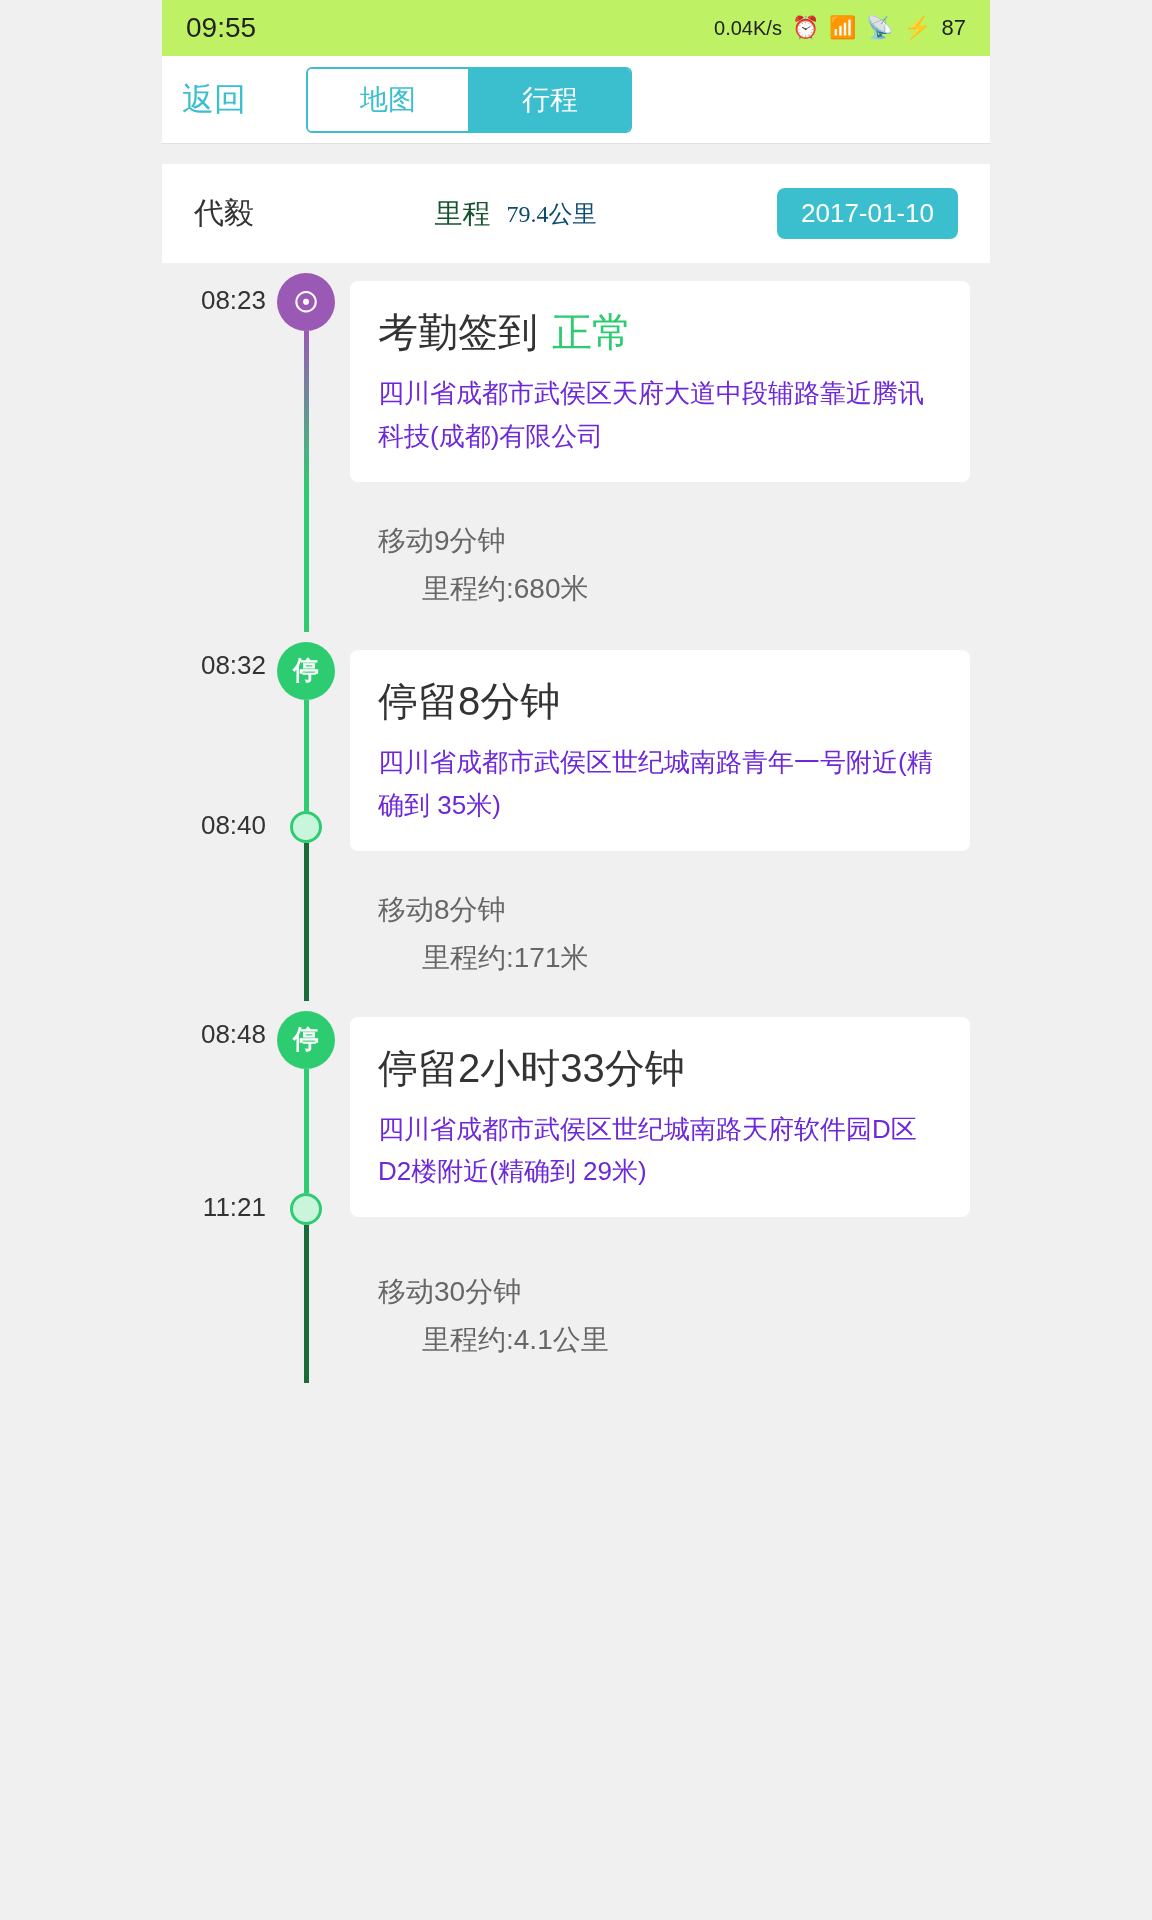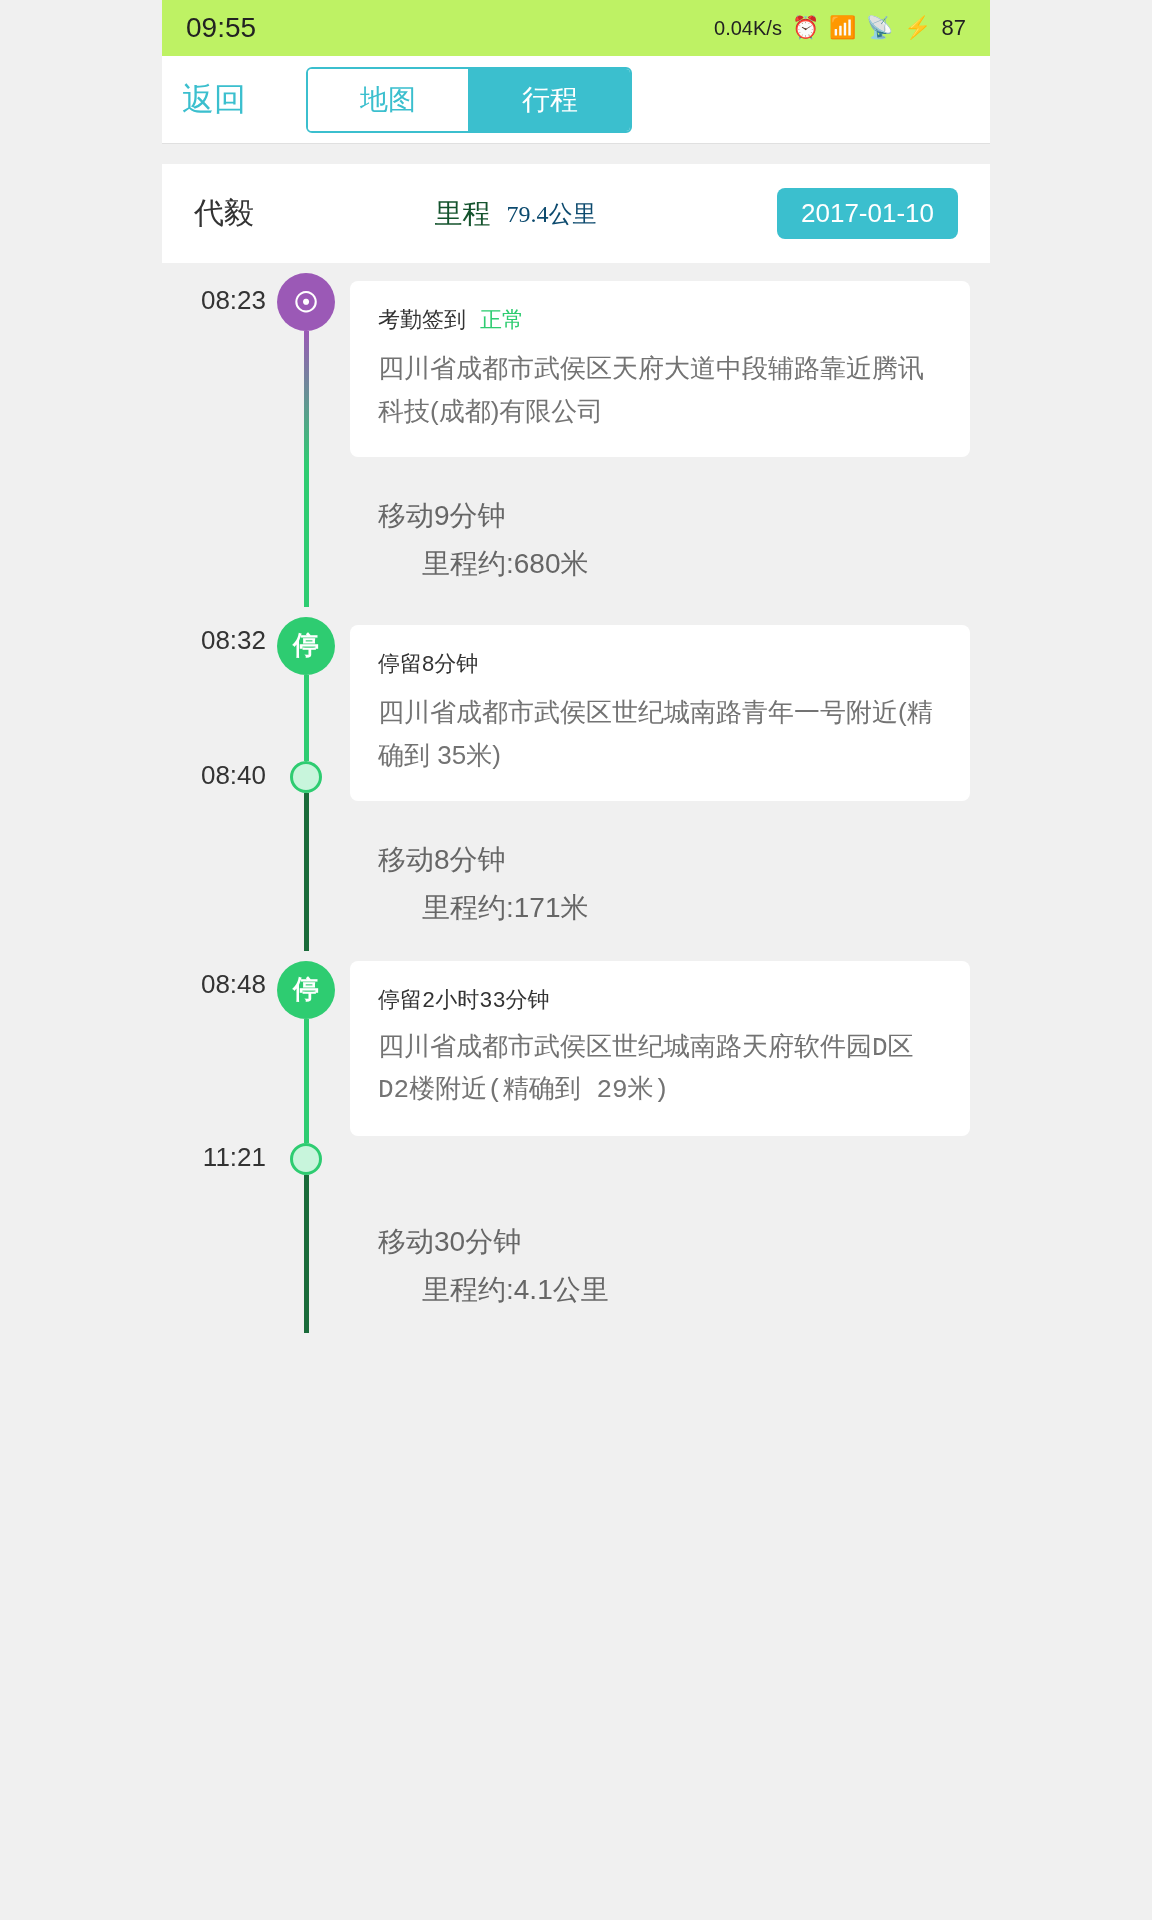--- a/index.html
+++ b/index.html
@@ -177,31 +177,31 @@
     .vline.dark {
       background: #1a6b3a;
     }
 
     .card {
       background: #fff;
       border-radius: 8px;
       padding: 24px 28px;
     }
     .card-title {
-      font-size: 22px;
+      font-size: 40px;
       color: #333;
       font-weight: 500;
       display: flex;
       align-items: center;
       gap: 14px;
       margin-bottom: 12px;
     }
     .card-addr {
       font-size: 26px;
-      color: #737373;
+      color: #6d28d9;
       line-height: 1.65;
     }
     .green-text { color: #2ecc71; }
 
     .move-info {
       padding: 24px 28px 16px 28px;
     }
     .move-info .m1 {
       font-size: 28px;
       color: #666;
@@ -323,21 +323,21 @@
       <span style="padding-top:18px;">08:48</span>
       <span style="padding-bottom:18px;">11:21</span>
     </div>
     <div class="tl-nodes" style="align-items:center;">
       <div class="nd green stop-label" style="margin-top:10px;">停</div>
       <div class="vline green-solid" style="flex:1; min-height:30px;"></div>
       <div class="nd-small"></div>
       <div class="vline dark" style="min-height:10px; flex:0 0 16px;"></div>
     </div>
     <div class="tl-content">
-      <div class="card" style="margin-top:2px;font-family:Liberation Mono, monospace;">
+      <div class="card" style="margin-top:8px;">
         <div class="card-title">停留2小时33分钟</div>
         <div class="card-addr">四川省成都市武侯区世纪城南路天府软件园D区D2楼附近(精确到 29米)</div>
       </div>
     </div>
   </div>
 
   <div class="tl-row" style="align-items:stretch; min-height:120px;">
     <div class="tl-times"></div>
     <div class="tl-nodes" style="align-items:center;">
       <div class="vline dark" style="flex:1; width:5px;"></div>

